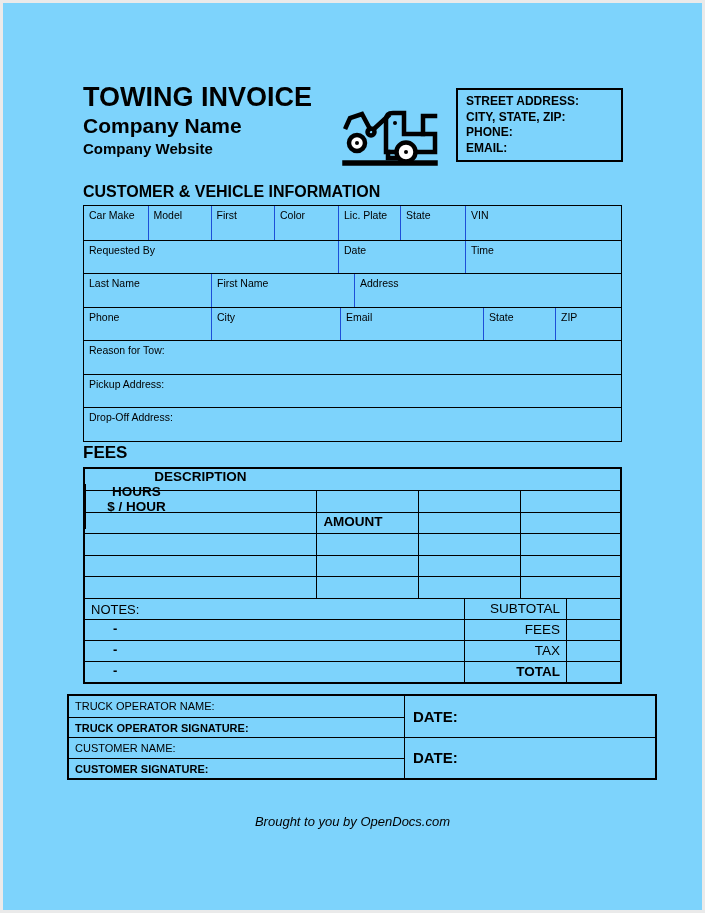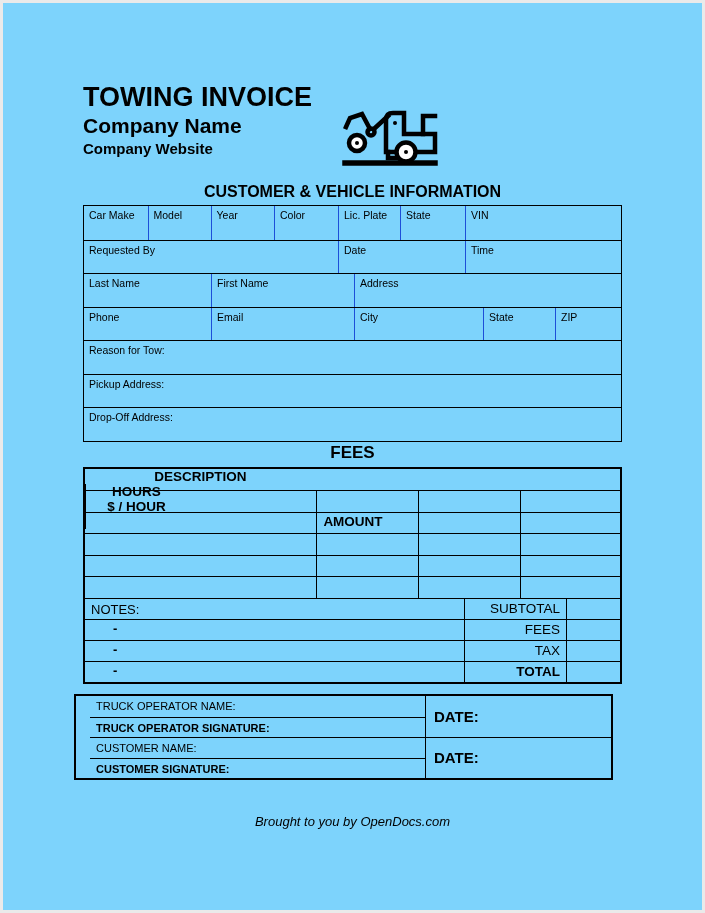--- a/index.html
+++ b/index.html
@@ -14,21 +14,21 @@
   .brand { position:absolute; left:83px; top:82px; }
   .brand-title { font-size:27px; font-weight:bold; line-height:30px; white-space:nowrap; }
   .brand-name  { font-size:21px; font-weight:bold; line-height:24px; margin-top:2px; }
   .brand-site  { font-size:15px; font-weight:bold; line-height:18px; margin-top:2px; }
   .truck { position:absolute; left:342px; top:86px; }
   .contact-box {
     position:absolute; left:456px; top:88px; width:167px; height:74px;
     border:2px solid #000; padding:4px 8px; font-size:12px; font-weight:600; line-height:15.5px;
   }
 
-  .section-title { position:absolute; left:83px; width:539px; text-align:center; font-weight:bold; }
+  .section-title { position:absolute; left:83px; width:539px; text-align:left; font-weight:bold; }
   .cust-title { top:183px; font-size:16px; }
   .fees-title { top:443px; font-size:17px; }
 
   
   .cust-table { position:absolute; left:83px; top:205px; width:539px; border:1px solid #000; }
   .c-row { display:flex; height:33.5px; border-top:1px solid #000; }
   .c-row:first-child { border-top:none; }
   .c-cell { border-left:1px solid #1d4ed8; padding:3px 0 0 5px; font-size:10.5px; overflow:hidden; }
   .c-cell:first-child { border-left:none; }
   .grow { flex:1 1 auto; }
@@ -43,21 +43,21 @@
   .fw-notes { width:335px; }
   .f-head { height:21px; }
   .f-head .f-cell { display:flex; align-items:center; justify-content:center; font-size:13.5px; font-weight:bold; }
   .f-sum { height:21px; }
   .notes-cell { font-size:13px; padding:3px 0 0 6px; }
   .dash-cell { font-size:13px; font-weight:bold; padding:1px 0 0 28px; }
   .sum-label { display:flex; align-items:center; justify-content:flex-end; padding-right:6px; font-size:13.5px;margin-left:44px; }
   .sum-label.bold { font-weight:bold; }
 
   
-  .sig-table { position:absolute; left:74px; top:694px; width:539px; border:2px solid #000; display:flex;padding-left:14px; }
+  .sig-table { position:absolute; left:67px; top:694px; width:590px; border:2px solid #000; display:flex; }
   .sig-left { width:335px; }
   .sig-cell { height:20.5px; border-top:1.5px solid #000; font-size:11px; padding:4px 0 0 6px; }
   .sig-cell:first-child { border-top:none; }
   .sig-cell.bold { font-weight:bold; }
   .sig-right { flex:1 1 auto; border-left:1.5px solid #000; display:flex; flex-direction:column; }
   .date-cell { flex:1 1 auto; display:flex; align-items:center; padding-left:8px; font-size:15px; font-weight:bold; }
   .date-cell + .date-cell { border-top:1.5px solid #000; }
 
   .footer { position:absolute; left:0; top:814px; width:705px; text-align:center; font-style:italic; font-size:13px; }
 </style>
@@ -83,47 +83,53 @@
       <circle cx="29" cy="46" r="3.5"></circle>
       <circle cx="64" cy="66" r="9.5" fill="#fff"></circle>
       <circle cx="15" cy="57" r="8" fill="#fff"></circle>
       <line x1="3" y1="77" x2="93" y2="77" stroke-width="5.5"></line>
     </g>
     <circle cx="64" cy="66" r="2" fill="#000"></circle>
     <circle cx="15" cy="57" r="2" fill="#000"></circle>
     <circle cx="53" cy="37" r="2" fill="#000"></circle>
   </svg>
 
+  <div class="contact-box">
+    <div>STREET ADDRESS:</div>
+    <div>CITY, STATE, ZIP:</div>
+    <div>PHONE:</div>
+    <div>EMAIL:</div>
+  </div>
 
   <div class="section-title cust-title">CUSTOMER &amp; VEHICLE INFORMATION</div>
 
   <div class="cust-table">
     <div class="c-row">
       <div class="c-cell" style="width:63.5px">Car Make</div>
       <div class="c-cell" style="width:63px">Model</div>
-      <div class="c-cell" style="width:63.5px">Year</div>
+      <div class="c-cell" style="width:63.5px">First</div>
       <div class="c-cell" style="width:64px">Color</div>
       <div class="c-cell" style="width:62px">Lic. Plate</div>
       <div class="c-cell" style="width:65px">State</div>
       <div class="c-cell grow">VIN</div>
     </div>
     <div class="c-row">
       <div class="c-cell" style="width:254px">Requested By</div>
       <div class="c-cell" style="width:127px">Date</div>
       <div class="c-cell grow">Time</div>
     </div>
     <div class="c-row">
       <div class="c-cell" style="width:127px">Last Name</div>
       <div class="c-cell" style="width:143px">First Name</div>
       <div class="c-cell grow">Address</div>
     </div>
     <div class="c-row">
       <div class="c-cell" style="width:127px">Phone</div>
+      <div class="c-cell" style="width:129px">City</div>
       <div class="c-cell" style="width:143px">Email</div>
-      <div class="c-cell" style="width:129px">City</div>
       <div class="c-cell" style="width:72px">State</div>
       <div class="c-cell grow">ZIP</div>
     </div>
     <div class="c-row">
       <div class="c-cell grow">Reason for Tow:</div>
     </div>
     <div class="c-row">
       <div class="c-cell grow">Pickup Address:</div>
     </div>
     <div class="c-row">

